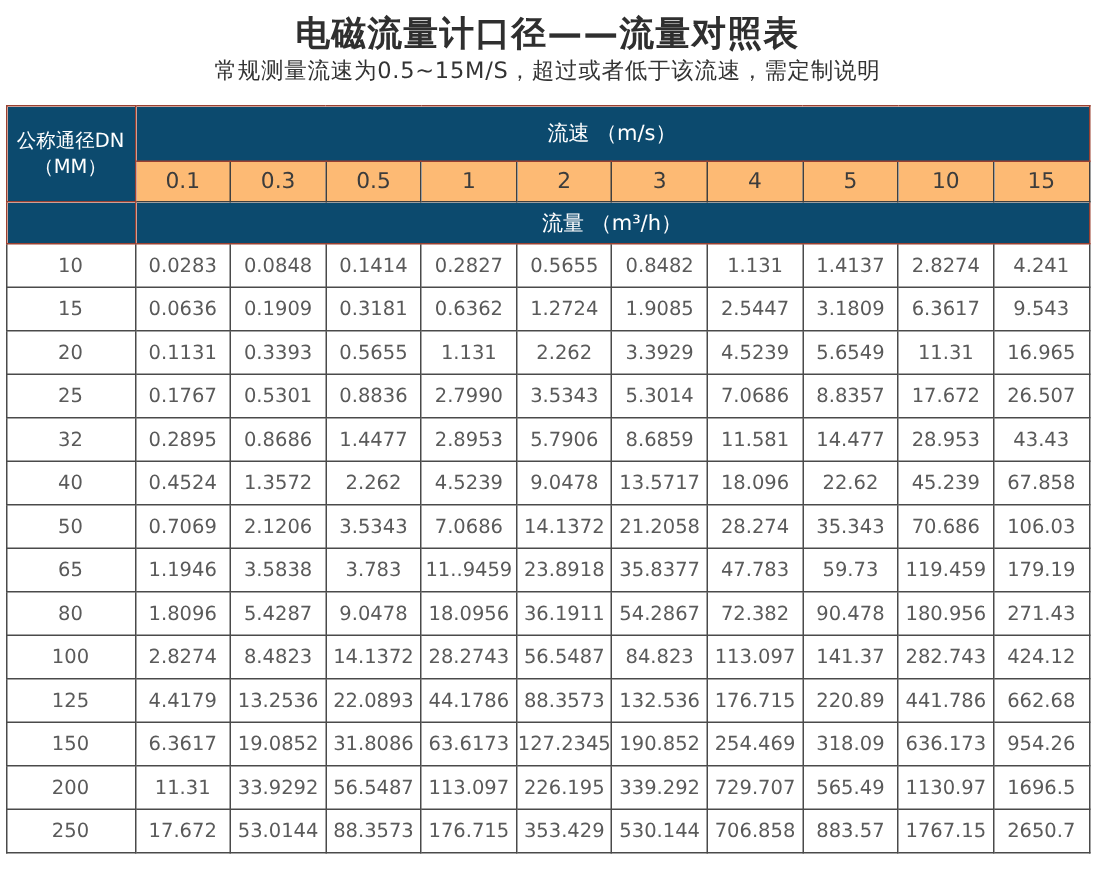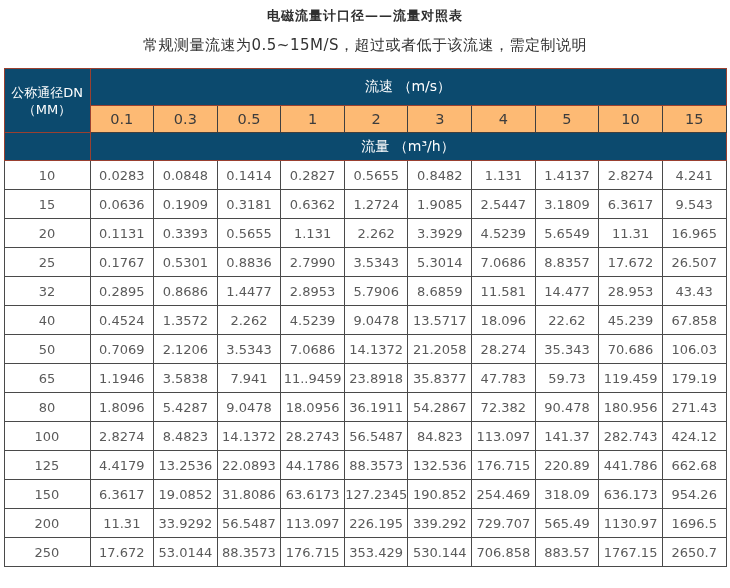--- a/index.html
+++ b/index.html
@@ -11,31 +11,30 @@
     font-family: "DejaVu Sans", "Liberation Sans", sans-serif;
     overflow: hidden;
   }
   .page {
     width: 730px;
     height: 588px;
     background: #ffffff;
   }
   .title {
     text-align: center;
-    font-size: 13px;
+    font-size: 23px;
     font-weight: bold;
     color: #2f2f2f;
     padding-top: 7px;
     letter-spacing: 1px;
   }
   .subtitle {
     text-align: center;
     font-size: 15px;
     color: #333333;
-    margin-top: 11px;
     letter-spacing: 0.5px;
   }
   table.flow-table {
     border-collapse: collapse;
     table-layout: fixed;
     width: 723px;
     margin: 13px auto 0 auto;
   }
   table.flow-table td, table.flow-table th {
     padding: 0;
@@ -215,21 +214,21 @@
           <td class="data-cell">21.2058</td>
           <td class="data-cell">28.274</td>
           <td class="data-cell">35.343</td>
           <td class="data-cell">70.686</td>
           <td class="data-cell">106.03</td>
         </tr>
         <tr>
           <td class="data-cell dn-cell">65</td>
           <td class="data-cell">1.1946</td>
           <td class="data-cell">3.5838</td>
-          <td class="data-cell">7.941</td>
+          <td class="data-cell">3.783</td>
           <td class="data-cell">11..9459</td>
           <td class="data-cell">23.8918</td>
           <td class="data-cell">35.8377</td>
           <td class="data-cell">47.783</td>
           <td class="data-cell">59.73</td>
           <td class="data-cell">119.459</td>
           <td class="data-cell">179.19</td>
         </tr>
         <tr>
           <td class="data-cell dn-cell">80</td>

